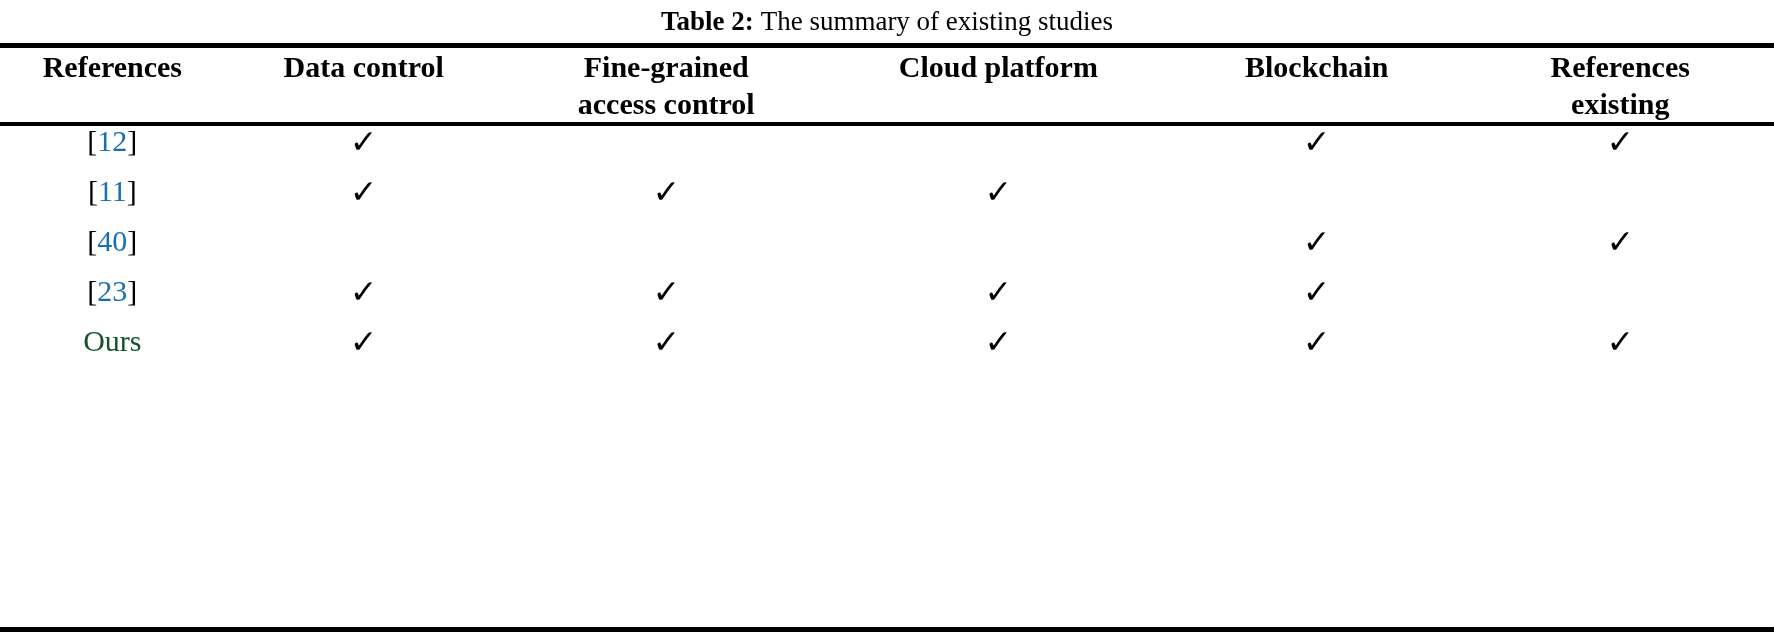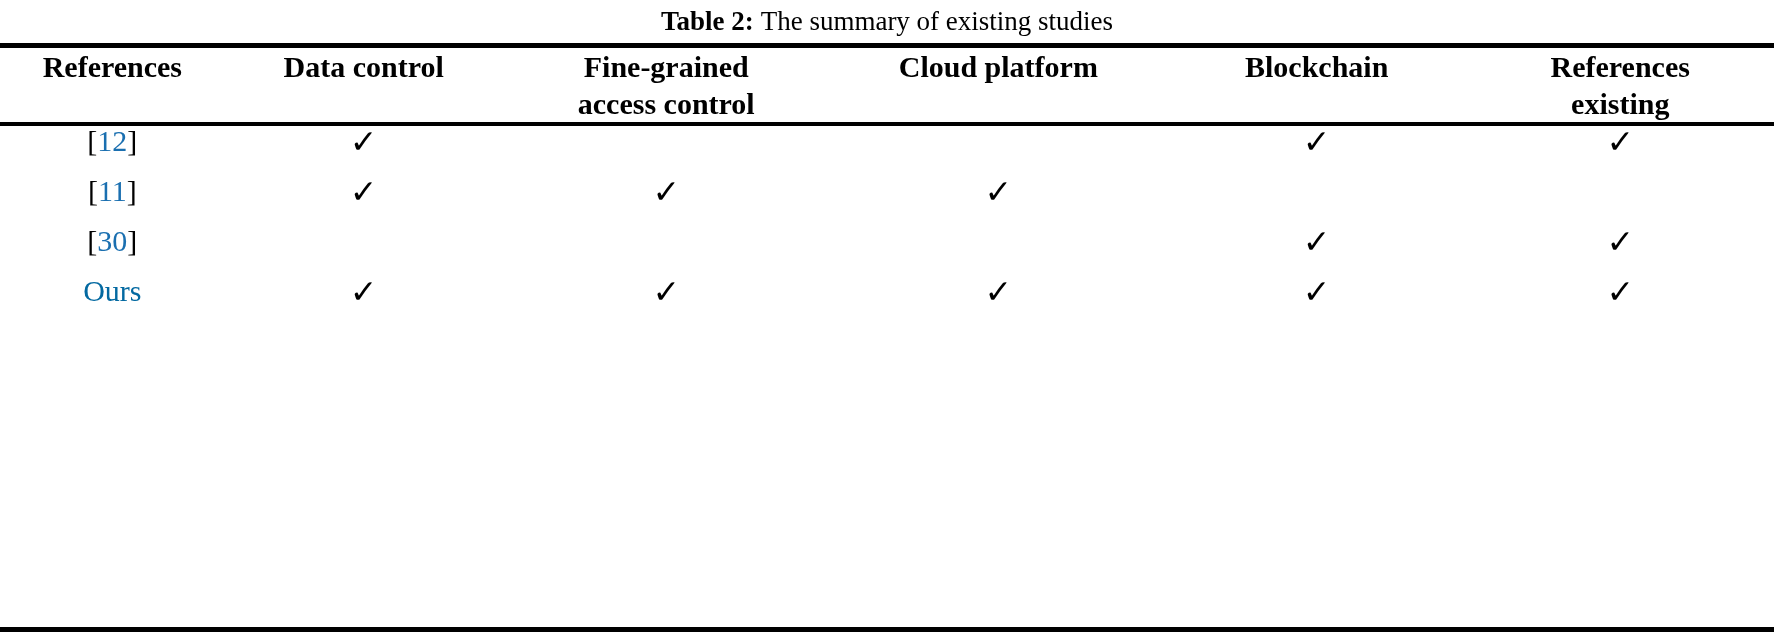--- a/index.html
+++ b/index.html
@@ -96,21 +96,21 @@
   .ref-cell {
     white-space: nowrap;
   }
   .ref-bracket {
     color: #000000;
   }
   .ref-num {
     color: #1a6fb0;
   }
   .ours-cell {
-    color: #0369a1;
+    color: #14532d;
   }
 
   .check {
     display: inline-block;
     font-size: 33px;
     line-height: 1;
     color: #000000;
   }
   .check.empty {
     visibility: hidden;
@@ -171,26 +171,34 @@
         </tr>
         <tr>
           <td><span class="ref-cell"><span class="ref-bracket">[</span><span class="ref-num">11</span><span class="ref-bracket">]</span></span></td>
           <td><span class="check">✓</span></td>
           <td><span class="check">✓</span></td>
           <td><span class="check">✓</span></td>
           <td><span class="check empty">✓</span></td>
           <td><span class="check empty">✓</span></td>
         </tr>
         <tr>
-          <td><span class="ref-cell"><span class="ref-bracket">[</span><span class="ref-num">30</span><span class="ref-bracket">]</span></span></td>
-          <td><span class="check empty">✓</span></td>
-          <td><span class="check empty">✓</span></td>
-          <td><span class="check empty">✓</span></td>
-          <td><span class="check">✓</span></td>
-          <td><span class="check">✓</span></td>
+          <td><span class="ref-cell"><span class="ref-bracket">[</span><span class="ref-num">40</span><span class="ref-bracket">]</span></span></td>
+          <td><span class="check empty">✓</span></td>
+          <td><span class="check empty">✓</span></td>
+          <td><span class="check empty">✓</span></td>
+          <td><span class="check">✓</span></td>
+          <td><span class="check">✓</span></td>
+        </tr>
+        <tr>
+          <td><span class="ref-cell"><span class="ref-bracket">[</span><span class="ref-num">23</span><span class="ref-bracket">]</span></span></td>
+          <td><span class="check">✓</span></td>
+          <td><span class="check">✓</span></td>
+          <td><span class="check">✓</span></td>
+          <td><span class="check">✓</span></td>
+          <td><span class="check empty">✓</span></td>
         </tr>
         <tr>
           <td><span class="ref-cell"><span class="ref-bracket"></span><span class="ours-cell">Ours</span><span class="ref-bracket"></span></span></td>
           <td><span class="check">✓</span></td>
           <td><span class="check">✓</span></td>
           <td><span class="check">✓</span></td>
           <td><span class="check">✓</span></td>
           <td><span class="check">✓</span></td>
         </tr>
       </tbody>

